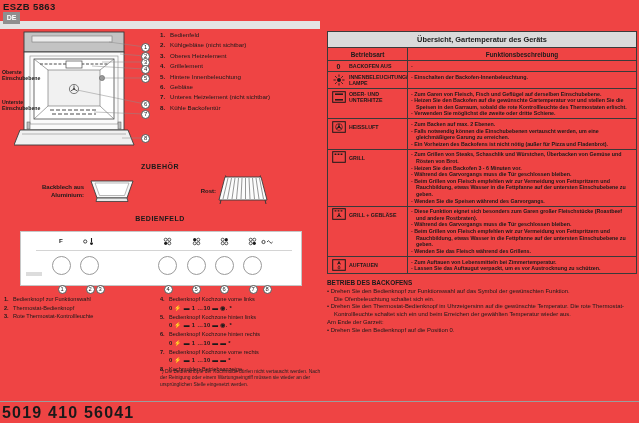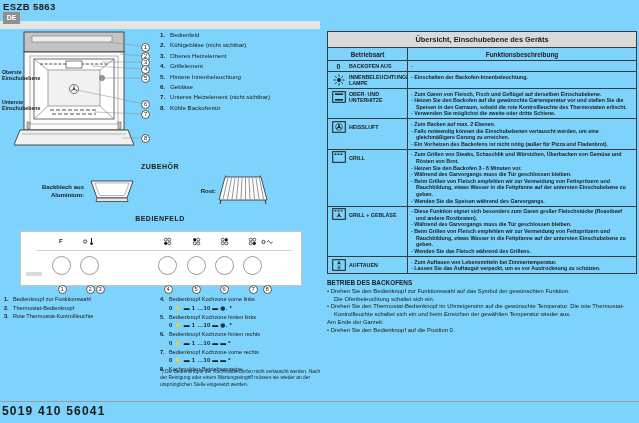--- a/index.html
+++ b/index.html
@@ -1,16 +1,16 @@
 <!DOCTYPE html>
 <html><head>
 <meta charset="utf-8">
 <style>
   html,body{margin:0;padding:0;background:#fff;}
-  .page{position:relative;width:639px;height:423px;background:#7dd3fc;overflow:hidden;
+  .page{position:relative;width:639px;height:423px;background:#ef4444;overflow:hidden;
         font-family:"Liberation Sans",sans-serif;color:#1a1a1a;}
   .abs{position:absolute;}
 
   
   .model{left:3px;top:1px;font-size:9.5px;font-weight:bold;letter-spacing:.4px;}
   .doc-title{left:0;top:1px;width:476px;text-align:center;font-size:9.5px;font-weight:bold;letter-spacing:.8px;}
   .lang-band{left:0;top:21px;width:320px;height:8px;background:#e4e4e4;}
   .lang-badge{left:3px;top:12px;width:17px;height:12px;background:#8f8f8f;color:#fff;
               font-size:7px;font-weight:bold;text-align:center;line-height:12px;}
 
@@ -55,21 +55,21 @@
   .bullet{font-size:5.3px;font-weight:bold;line-height:1.25;padding-left:5px;text-indent:-5px;}
   .bullet::before{content:"- ";}
 
   .op-section{margin-top:5px;}
   .op-heading{font-weight:bold;font-size:6.4px;margin-bottom:1.5px;}
   .op-bullet{font-size:5.9px;line-height:1.32;padding-left:7px;text-indent:-7px;white-space:pre-line;}
   .op-bullet::before{content:"• ";}
   .op-plain{font-size:5.9px;line-height:1.32;}
 
   .footer-line{left:0;top:401px;width:639px;border-top:1px solid #9c9c9c;}
-  .footer-code{left:2px;top:404px;font-size:12px;font-weight:bold;letter-spacing:1.2px;}
+  .footer-code{left:2px;top:404px;font-size:16px;font-weight:bold;letter-spacing:1.2px;}
 </style>
 </head>
 <body>
 
 <div class="page">
 
   <div class="abs model">ESZB 5863</div>
   <div class="abs lang-band"></div>
   <div class="abs lang-badge">DE</div>
 
@@ -302,21 +302,21 @@
   <div class="abs footnote">*) Die Bedienknöpfe der Kochmulde dürfen nicht vertauscht werden. Nach der Reinigung oder einem Wartungseingriff müssen sie wieder an der ursprünglichen Stelle eingesetzt werden.</div>
 
   <div class="abs right-col">
     <table class="modes">
       <colgroup>
           <col style="width:80px">
           <col>
         </colgroup>
       <tbody>
         <tr>
-          <td colspan="2" class="t-title">Übersicht, Einschubebene des Geräts</td>
+          <td colspan="2" class="t-title">Übersicht, Gartemperatur des Geräts</td>
         </tr>
         <tr>
           <td class="t-head">Betriebsart</td>
           <td class="t-head">Funktionsbeschreibung</td>
         </tr>
       <tr>
             <td>
               <div class="mode-inner">
                 <span class="mode-sym">0</span>
                 <span class="mode-label">BACKOFEN AUS</span>

